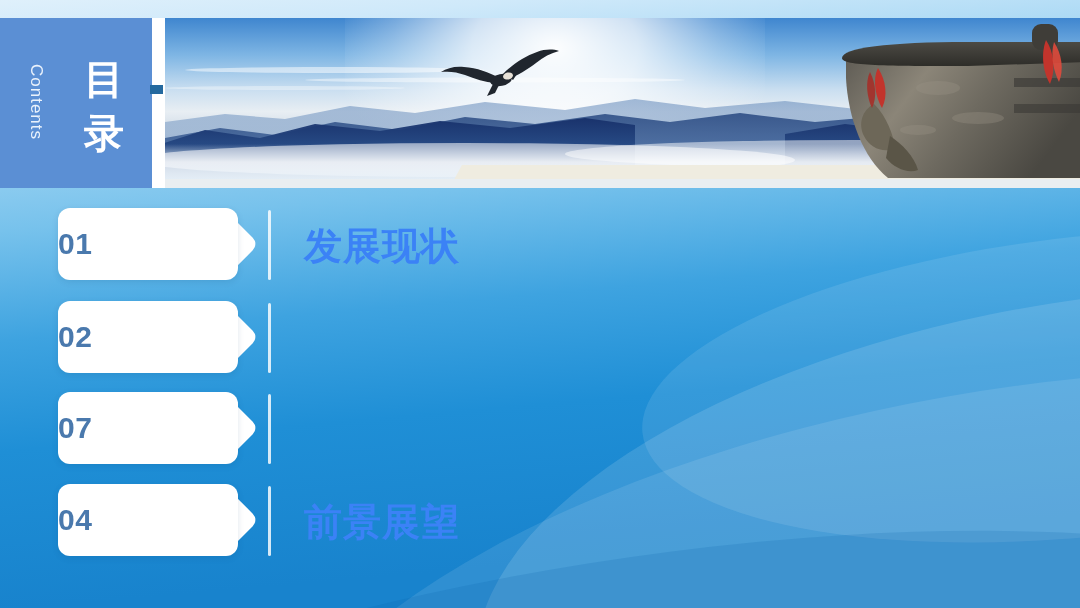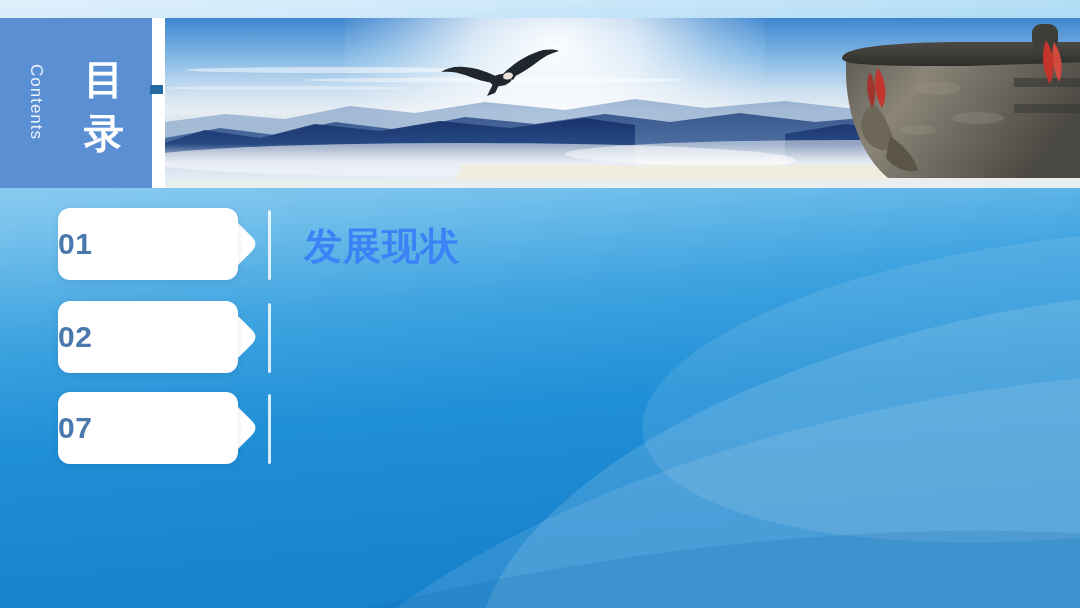--- a/index.html
+++ b/index.html
@@ -344,15 +344,24 @@
 
     <div class="row" style="top:188px">
       <div class="tag">
         <div class="tag-arrow"></div>
         <div class="tag-body"></div>
         <div class="tag-num">07</div>
       </div>
       <div class="divider"></div>
     </div>
 
+    <div class="row" style="top:280px">
+      <div class="tag">
+        <div class="tag-arrow"></div>
+        <div class="tag-body"></div>
+        <div class="tag-num">04</div>
+      </div>
+      <div class="divider"></div>
+      <div class="row-title">前景展望</div>
+    </div>
 
   </div>
 </div>
 
 </body></html>

